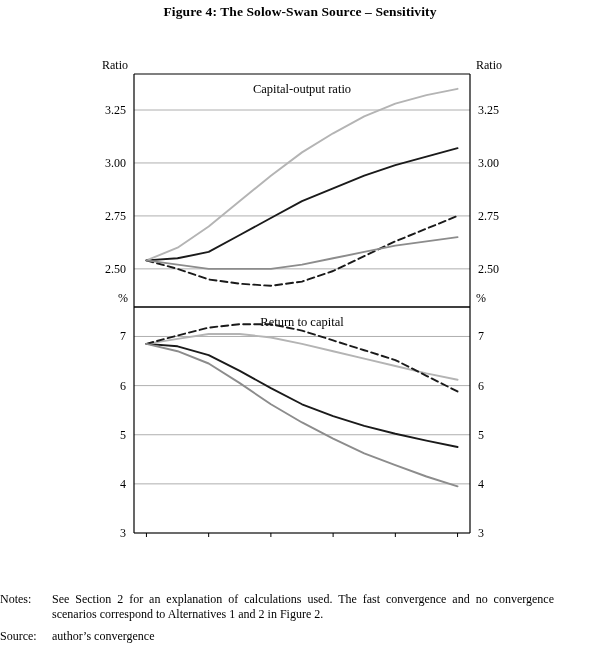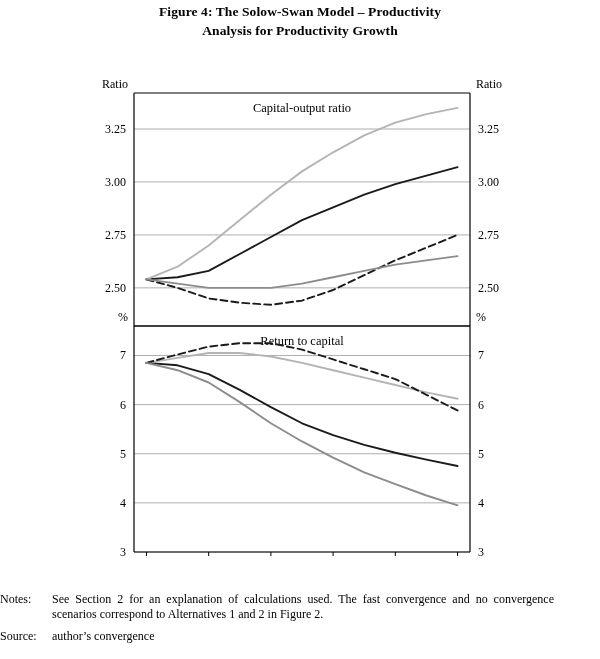--- a/index.html
+++ b/index.html
@@ -73,22 +73,21 @@
     padding-right: 18px;
   }
   .notes-row.source {
     margin-top: 7px;
   }
 </style>
 </head>
 <body>
 
 <div class="figure-title">
-  <div>Figure 4: The Solow-Swan Model – Productivity</div>
-  <div>Analysis for Productivity Growth</div>
+  <div>Figure 4: The Solow-Swan Source – Sensitivity</div>
 </div>
 
 <div class="chart-wrap">
   <svg class="chart" id="chart-svg" width="600" height="520" viewBox="0 0 600 520">
       <line x1="134" x2="470" y1="247.87272727272725" y2="247.87272727272725" stroke="#9a9a9a" stroke-width="0.8"></line>
       <text x="126" y="251.87272727272725" text-anchor="end" class="axis-text">2.50</text>
       <text x="478" y="251.87272727272725" text-anchor="start" class="axis-text">2.50</text>
       <line x1="134" x2="470" y1="194.91818181818178" y2="194.91818181818178" stroke="#9a9a9a" stroke-width="0.8"></line>
       <text x="126" y="198.91818181818178" text-anchor="end" class="axis-text">2.75</text>
       <text x="478" y="198.91818181818178" text-anchor="start" class="axis-text">2.75</text>

